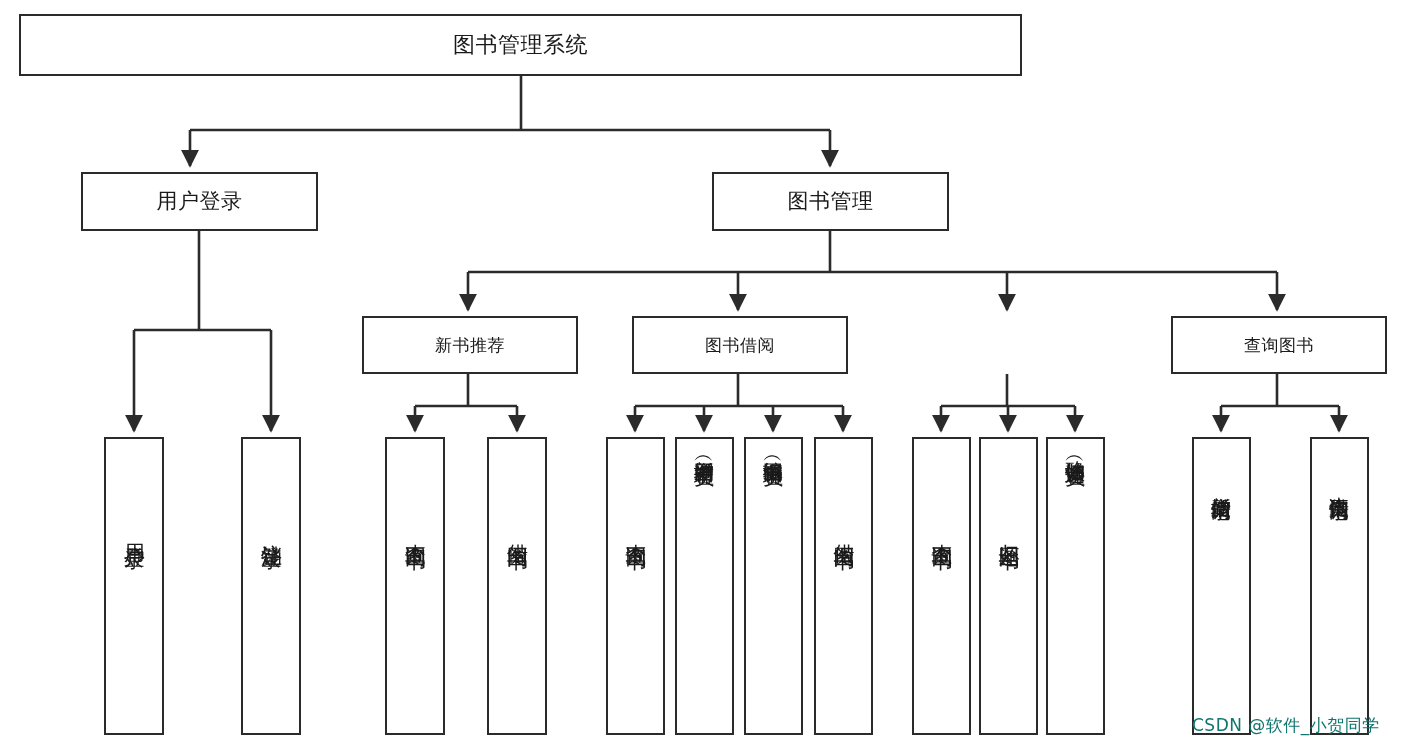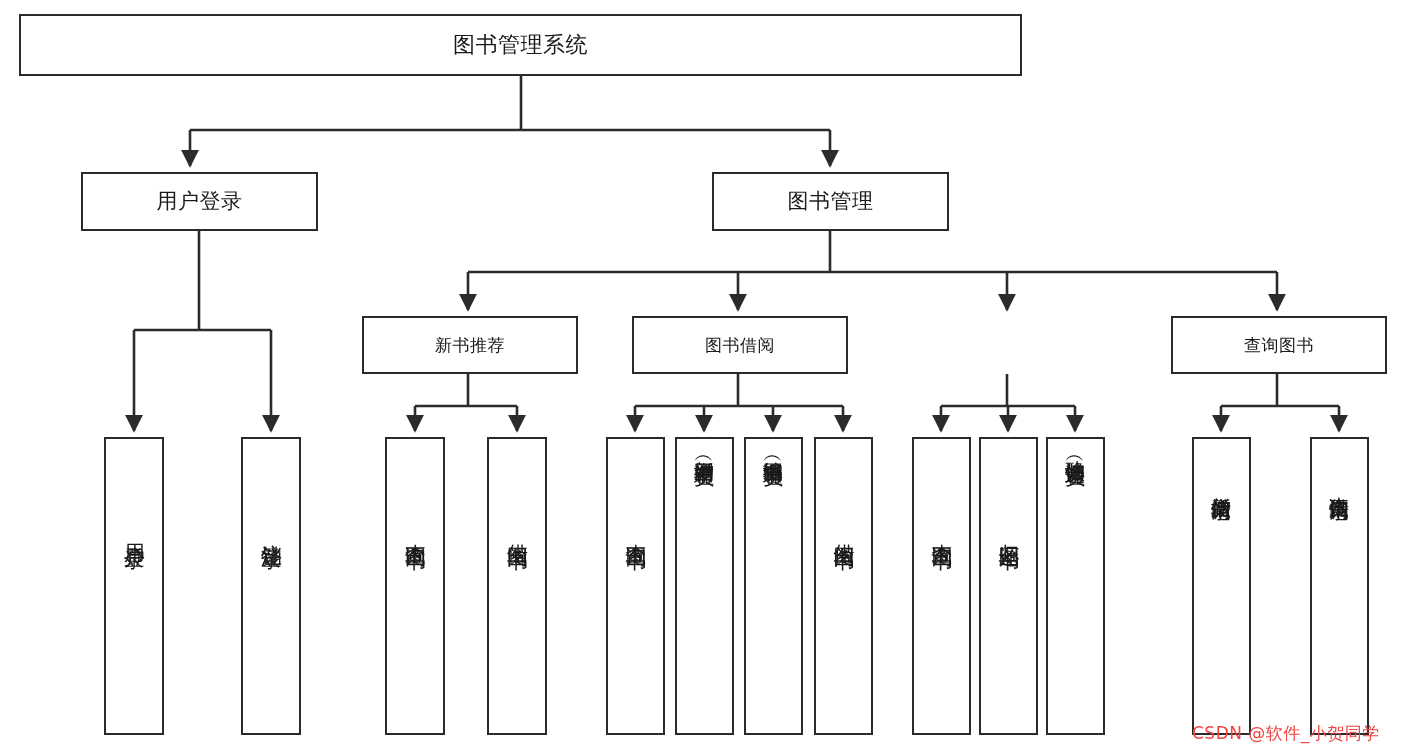--- a/index.html
+++ b/index.html
@@ -63,24 +63,23 @@
     line-height: 1.0;
     max-height: 100%;
   }
   .node.leaf.tall .label {
     font-size: 20px;
     letter-spacing: 1px;
   }
   .watermark {
     position: absolute;
     font-size: 17px;
-    color: #ef4444;
+    color: #0f766e;
     white-space: nowrap;
     letter-spacing: 0.5px;
-    margin-top: 8px;
   }
 </style>
 </head>
 <body>
 
 <div id="diagram-root">
 
   <svg id="connector-layer" viewBox="0 0 1405 747" xmlns="http://www.w3.org/2000/svg">
     <defs>
       <marker id="arrow" viewBox="0 0 10 10" refX="9" refY="5" markerWidth="7" markerHeight="7" orient="auto-start-reverse">

